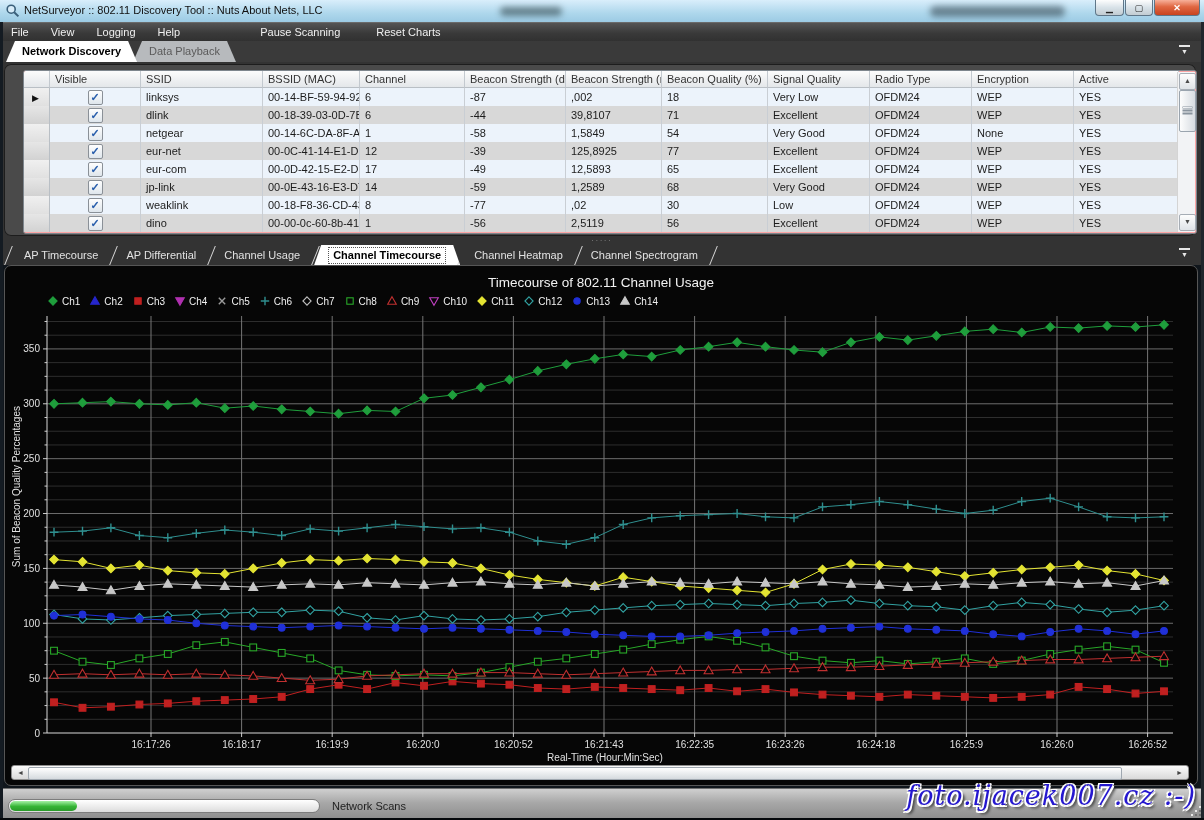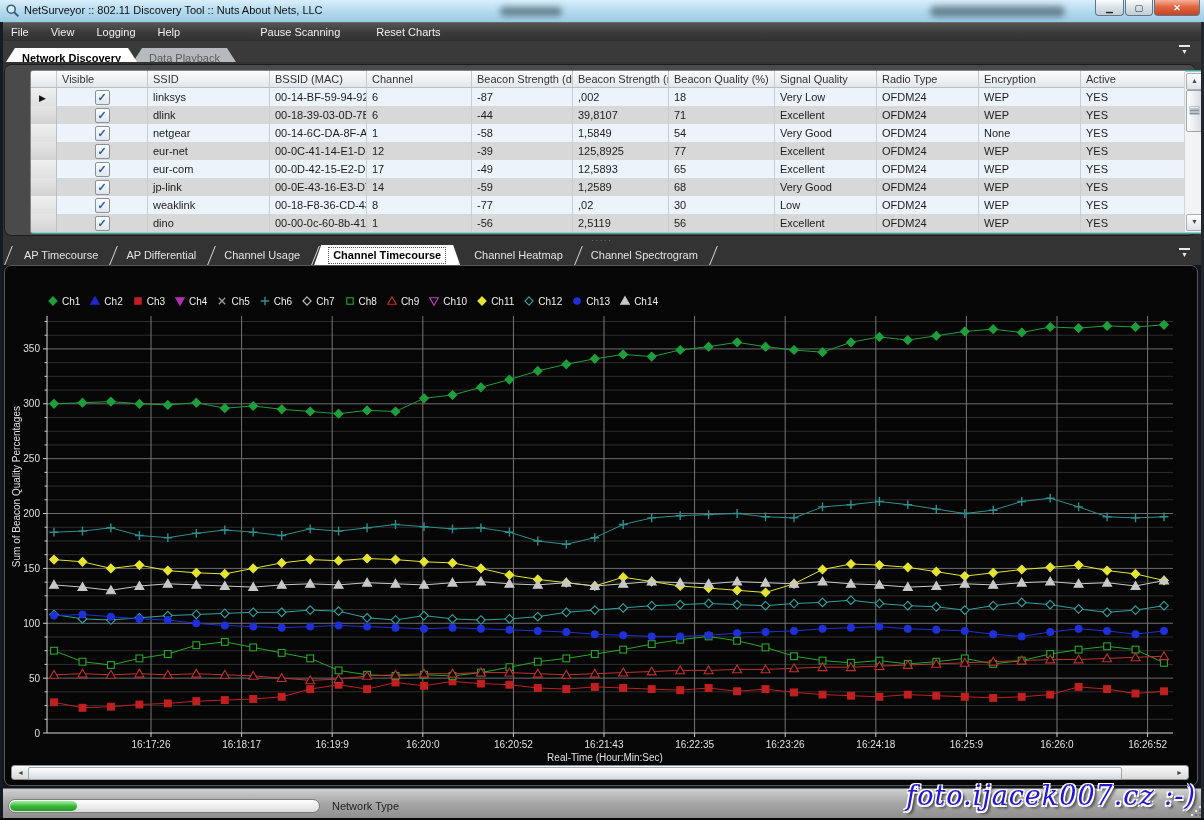--- a/index.html
+++ b/index.html
@@ -19,31 +19,31 @@
   .win-btn.max{width:26px;}
   .win-btn.close{width:44px;background:linear-gradient(#f7b09a,#e06742 45%,#c8431f);color:#fff;font-weight:bold;}
   
   .menubar{left:0;top:22px;width:1204px;height:19px;display:flex;align-items:center;
     background:linear-gradient(#545454,#393939 55%,#303030);border-top:1px solid #6a6a6a;}
   .menu-item{padding:0 11px;font-size:11px;color:#f0f0f0;line-height:19px;}
   .menu-action{padding:0 11px;font-size:11px;color:#f0f0f0;line-height:19px;}
   .menu-gap{width:58px;}
   
   .maintabs{left:0;top:41px;width:1204px;height:21px;background:#3a3a3a;display:flex;align-items:flex-end;}
-  .mtab{height:14px;line-height:21px;padding:0 16px;font-size:11px;
+  .mtab{height:21px;line-height:21px;padding:0 16px;font-size:11px;
     clip-path:polygon(9px 0, calc(100% - 9px) 0, 100% 100%, 0 100%);margin-left:-4px;}
   .mtab.active{background:#ffffff;color:#000;font-weight:bold;margin-left:6px;z-index:2;}
   .mtab.inactive{background:#b7babd;color:#5a5a5a;z-index:1;}
   .filter-icon{width:11px;height:9px;color:#e8e8e8;font-size:7px;line-height:9px;text-align:center;
     border-top:2px solid #e8e8e8;}
   
   .table-zone{left:0;top:62px;width:1204px;height:180px;background:#333333;}
   .table-panel{left:4px;top:64px;width:1192px;height:172px;background:#4a4a4a;border-radius:7px;
     box-shadow:inset 0 0 0 1px #1d1d1d;}
-  .table-wrap{left:26px;top:6px;width:1172px;height:162px;background:#5eead4;border:1px solid #7e868d;
+  .table-wrap{left:19px;top:6px;width:1172px;height:162px;background:#fca5a5;border:1px solid #7e868d;
     border-radius:3px;overflow:hidden;}
   .trow{display:flex;height:18px;}
   .thead-row{height:17px;}
   .tcell{font-size:11px;color:#1c1c1c;padding:0 0 0 5px;line-height:18px;white-space:nowrap;overflow:hidden;
     border-right:1px solid #c9ced4;box-sizing:border-box;flex:none;}
   .thead-row .tcell{background:linear-gradient(#fcfcfc,#eef0f2 55%,#e4e7ea);color:#333;line-height:17px;
     border-right:1px solid #c3c9cf;border-bottom:1px solid #b9bfc5;}
   .sel-cell{background:linear-gradient(#f0f0f0,#dcdcdc);border-right:1px solid #b9bfc5;}
   .row-light .tcell{background:#ecf3fb;}
   .row-dark .tcell{background:#d8d8d8;}
@@ -298,20 +298,21 @@
   <div class="ctab">AP Timecourse</div>
   <div class="ctab">AP Differential</div>
   <div class="ctab">Channel Usage</div>
   <div class="ctab active"><span class="focus">Channel Timecourse</span></div>
   <div class="ctab">Channel Heatmap</div>
   <div class="ctab">Channel Spectrogram</div>
   <div class="abs filter-icon" style="right:14px;bottom:6px;">▼</div>
 </div>
 
 <div class="abs chart-panel">
+  <div class="abs chart-title">Timecourse of 802.11 Channel Usage</div>
   <div class="abs legend" id="legend">
       <div class="legend-item">
         <svg width="13" height="12" viewBox="0 0 13 12">
           <polygon points="6,1.9 10.1,6 6,10.1 1.9,6" fill="#1f9e3c" stroke="#1f9e3c" stroke-width="1.1"></polygon>
         </svg>
         <span>Ch1</span>
       </div>
       <div class="legend-item">
         <svg width="13" height="12" viewBox="0 0 13 12">
           <polygon points="6,1.6999999999999997 10.299999999999999,9.2 1.6999999999999997,9.2" fill="#2626cc" stroke="#2626cc" stroke-width="1.1"></polygon>
@@ -875,20 +876,20 @@
     <div class="abs harrow" style="left:2px;">◄</div>
     <div class="abs hthumb"></div>
     <div class="abs harrow" style="right:2px;">►</div>
   </div>
 </div>
 
 <div class="abs statusbar">
   <div class="abs progress">
     <div class="abs progress-fill"></div>
   </div>
-  <div class="abs status-label">Network Type</div>
+  <div class="abs status-label">Network Scans</div>
   <div class="abs grip"></div>
 </div>
 
 <div class="abs watermark">foto.ijacek007.cz :-)</div>
 <div class="abs frame-l"></div>
 <div class="abs frame-r"></div>
 <div class="abs frame-b"></div>
 
 </body></html>

